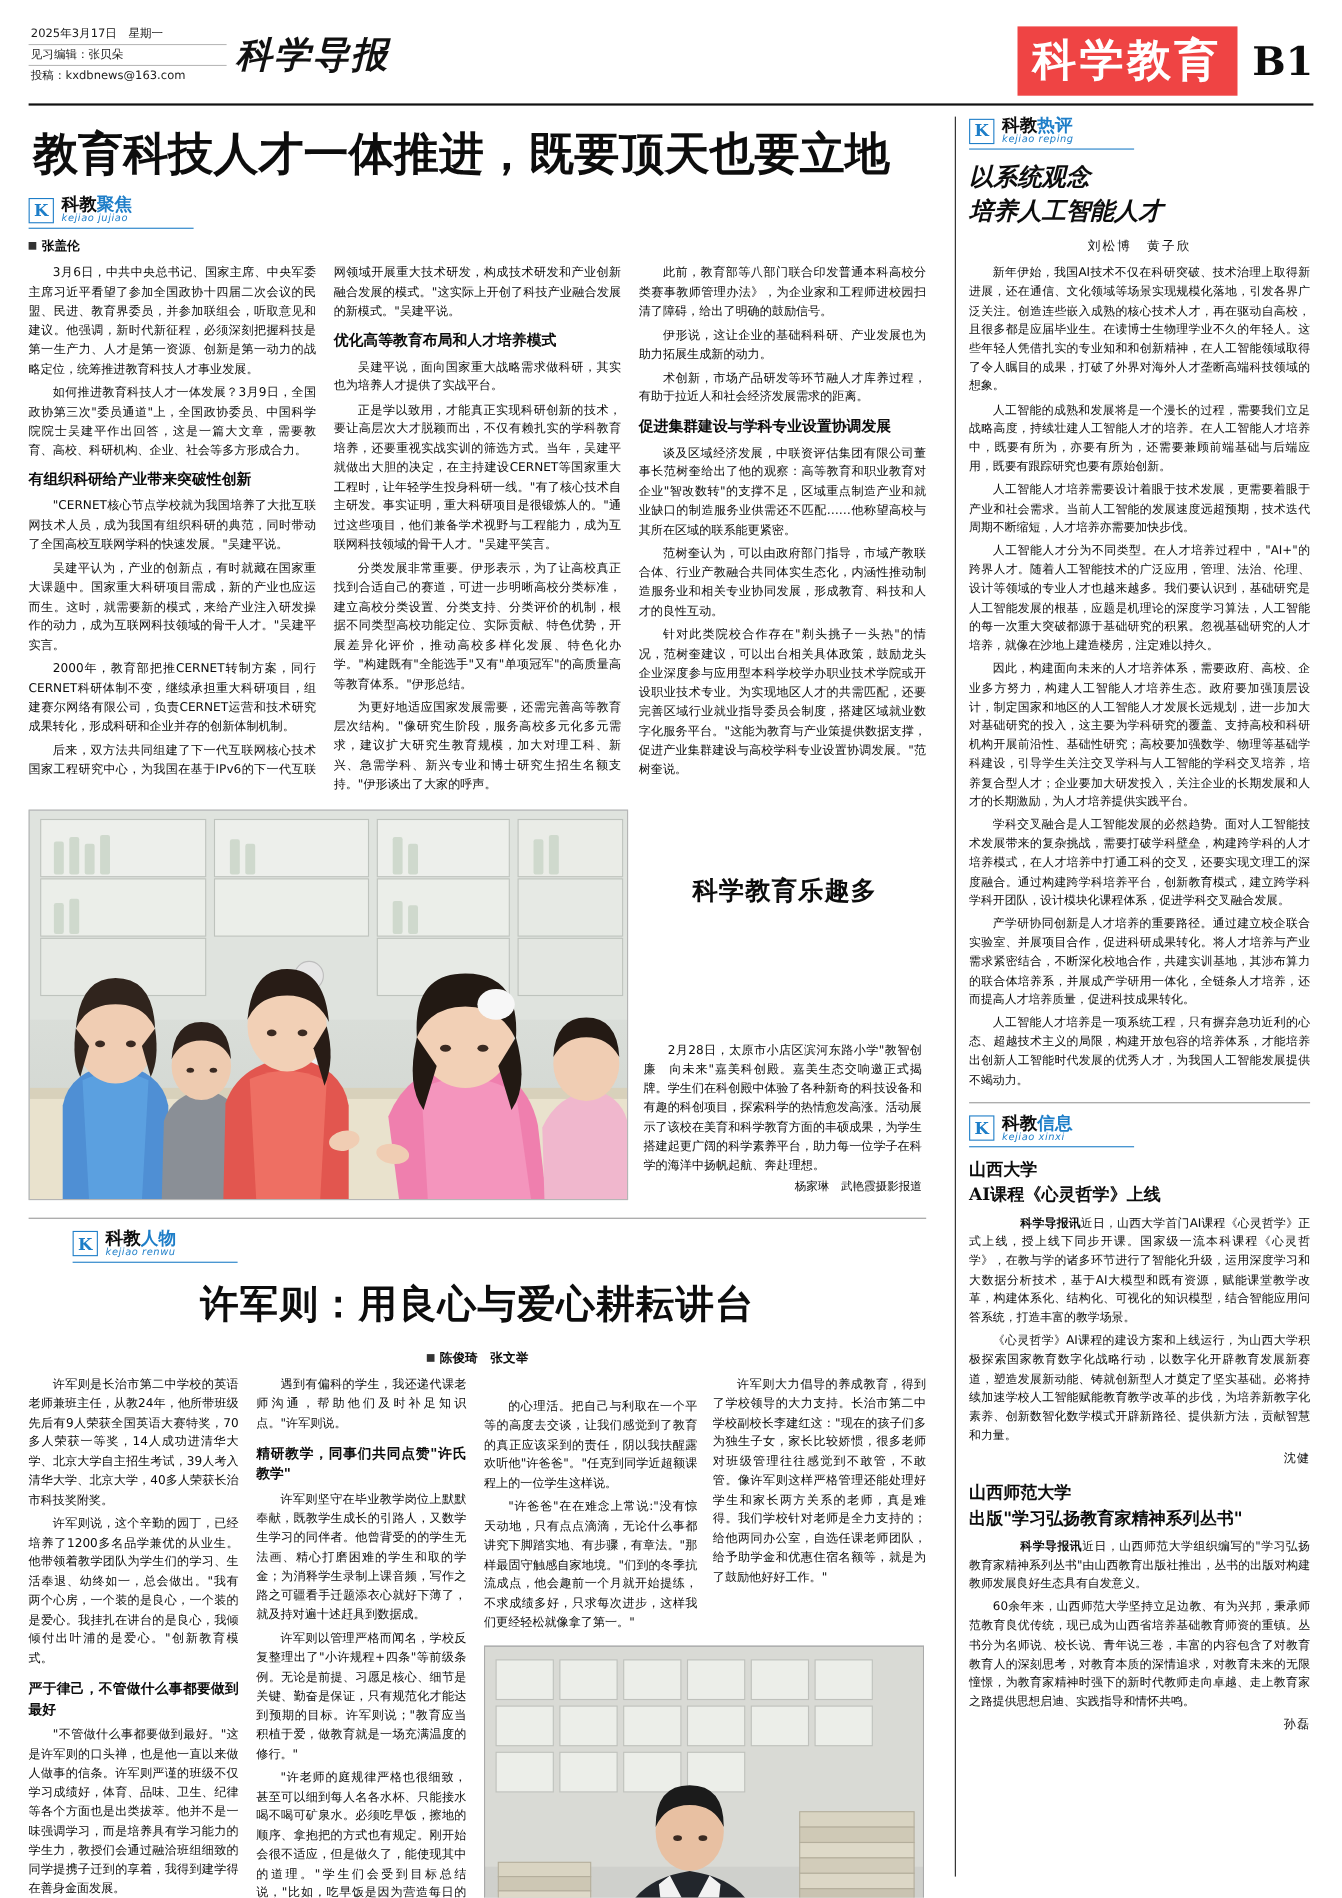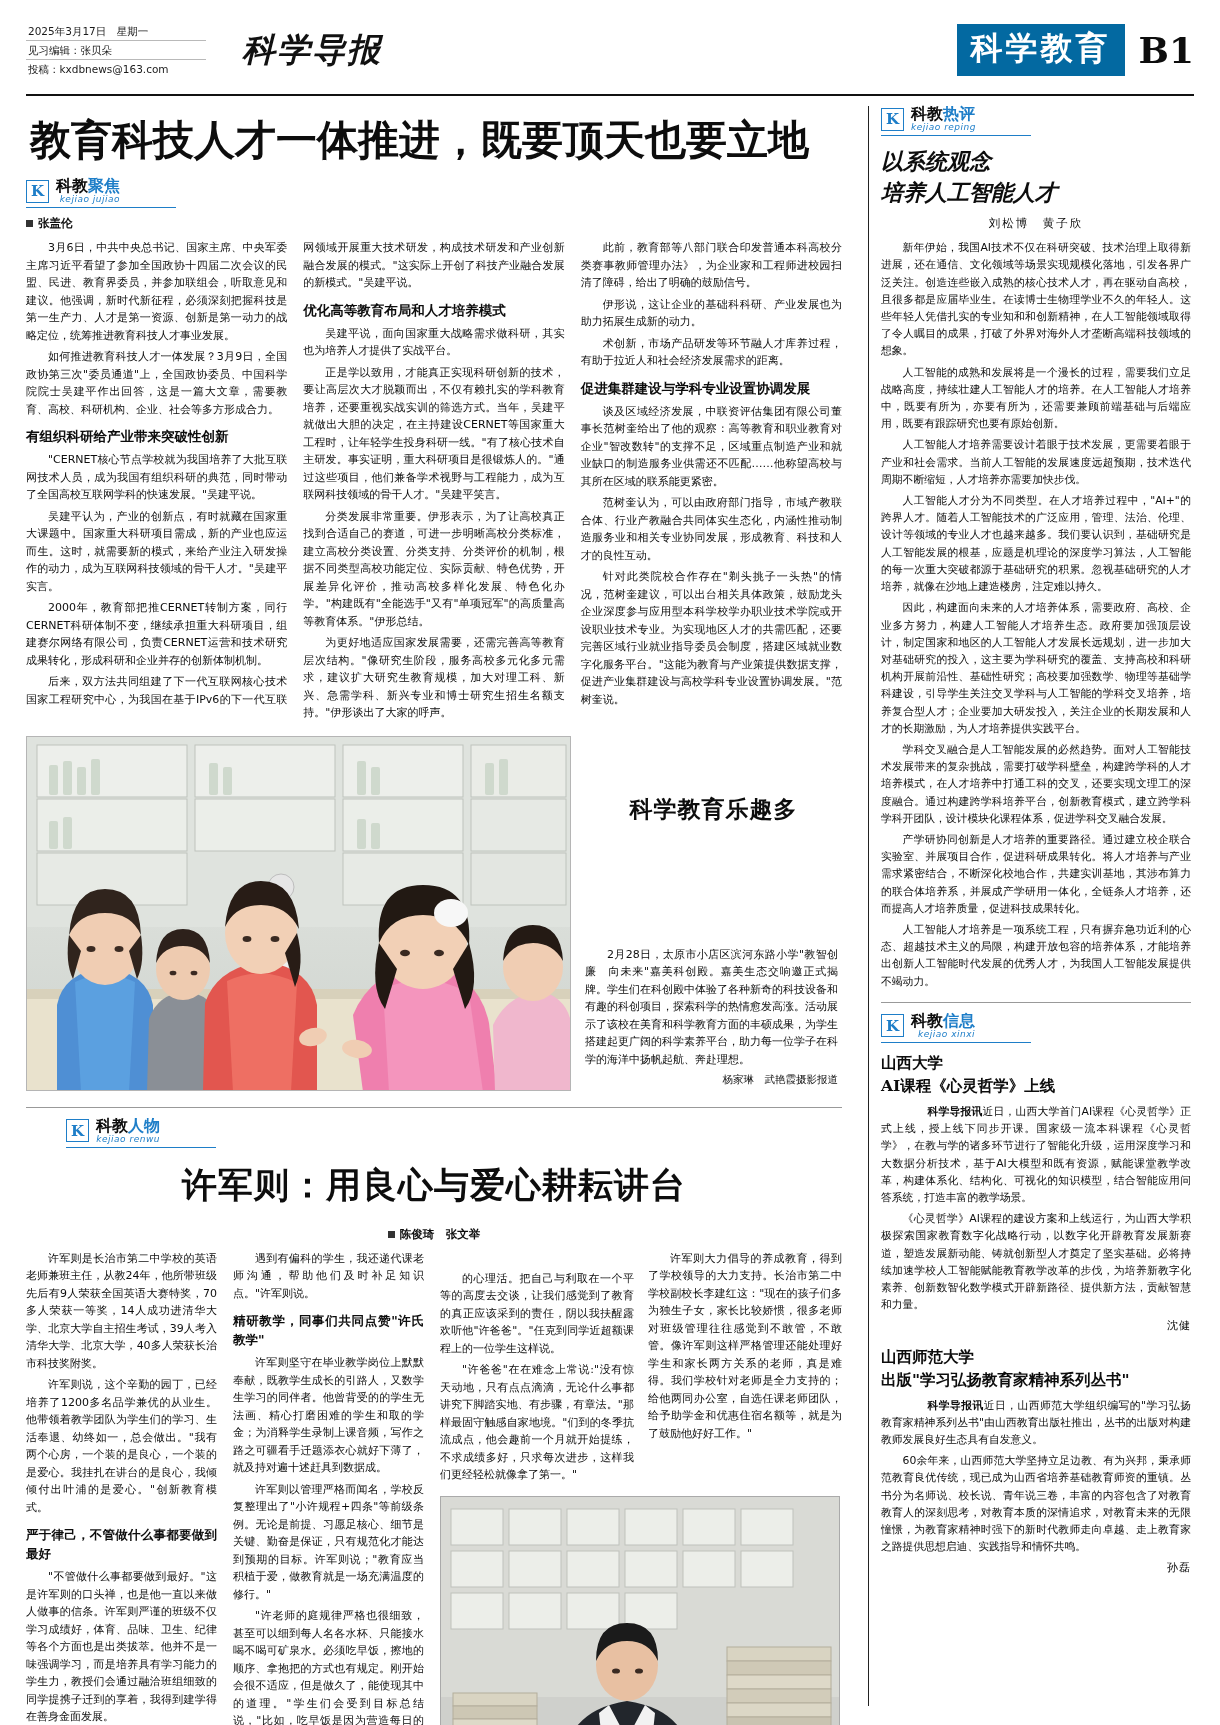--- a/index.html
+++ b/index.html
@@ -19,21 +19,20 @@
     position: relative;
   }
 
   
   .masthead {
     display: flex;
     align-items: flex-start;
     border-bottom: 2.5px solid #111;
     padding-bottom: 8px;
     height: 78px;
-    gap: 28px;
   }
   .mast-left {
     font-size: 10.5px;
     line-height: 16px;
     color: #1a1a1a;
     padding-top: 4px;
     width: 180px;
   }
   .mast-left div { border-bottom: 1px solid #b9b9b9; padding: 1px 2px; }
   .mast-left div:last-child { border-bottom: none; }
@@ -48,23 +47,23 @@
     font-style: italic;
   }
   .mast-spacer { flex: 1; }
   .mast-right {
     display: flex;
     align-items: center;
     gap: 14px;
     padding-top: 6px;
   }
   .mast-section {
-    background: #0369a1;
+    background: #ef4444;
     color: #fff;
-    font-size: 32px;
+    font-size: 40px;
     font-weight: bold;
     padding: 3px 14px 5px 14px;
     letter-spacing: 3px;
     font-family: "DejaVu Serif", "Liberation Serif", serif;
   }
   .mast-page {
     font-size: 36px;
     font-weight: bold;
     font-family: "DejaVu Serif", "Liberation Serif", serif;
   }
@@ -105,21 +104,21 @@
     border: 1.6px solid #1e7ec8;
     color: #1e7ec8;
     font-size: 15px;
     font-weight: bold;
     display: flex; align-items: center; justify-content: center;
     font-family: "DejaVu Serif", serif;
   }
   .badge .txt { line-height: 1.05; }
   .badge .cn { font-size: 16px; font-weight: bold; }
   .badge .cn b { color: #1e7ec8; }
-  .badge .py { font-size: 9px; color: #1e7ec8; font-style: italic; letter-spacing: 0.5px; text-align: right; }
+  .badge .py { font-size: 9px; color: #1e7ec8; font-style: italic; letter-spacing: 0.5px; }
 
   .byline {
     font-size: 11.5px;
     margin: 6px 0 8px 0;
     font-weight: bold;
   }
   .byline:before {
     content: "";
     display: inline-block;
     width: 7px; height: 7px;

